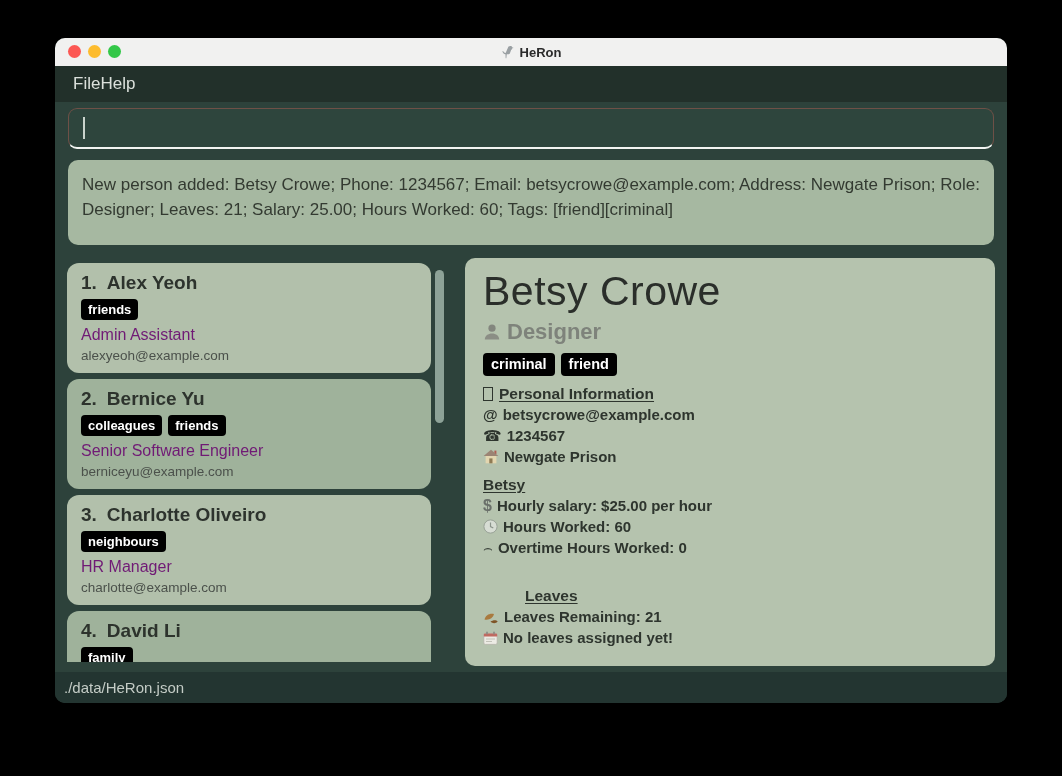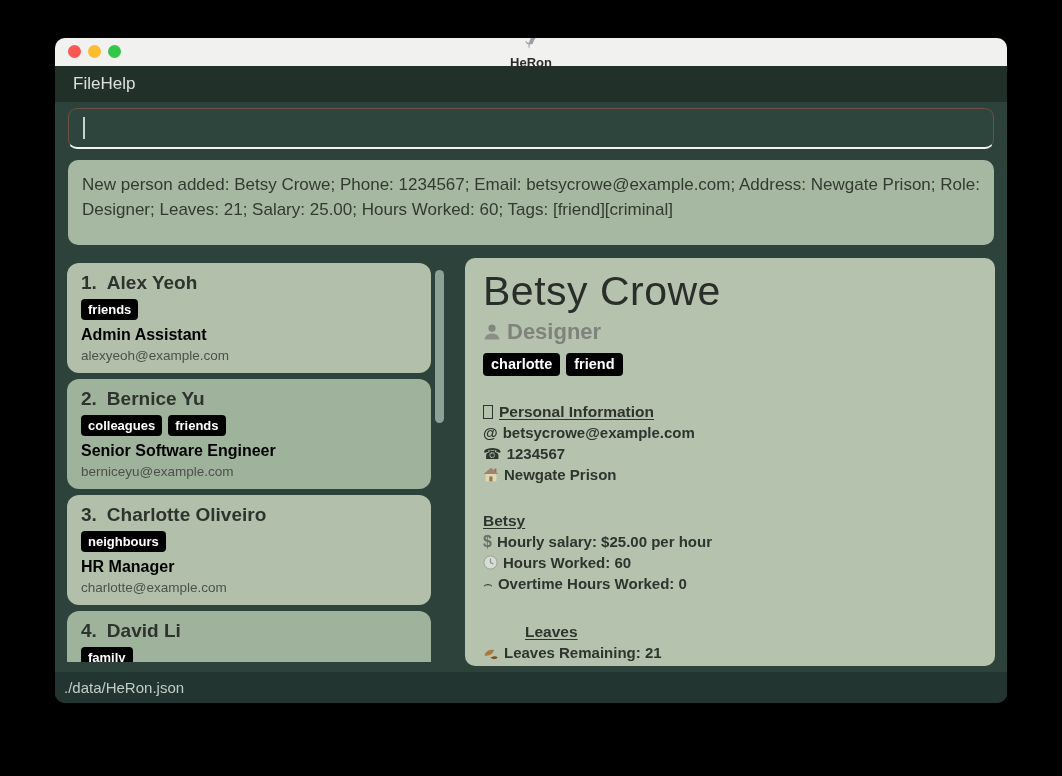--- a/index.html
+++ b/index.html
@@ -8,21 +8,21 @@
   .window{position:absolute;left:55px;top:38px;width:952px;height:665px;border-radius:10px;
     overflow:hidden;background:#2d423b;box-shadow:0 18px 45px rgba(0,0,0,.6);}
   
   .titlebar{position:relative;height:28px;background:#f1f1f0;}
   .lights{position:absolute;left:13px;top:7px;display:flex;gap:7px;}
   .light{width:13px;height:13px;border-radius:50%;display:inline-block;}
   .light.red{background:#fc5753;}
   .light.yellow{background:#fdbc2e;}
   .light.green{background:#33c748;}
   .title-center{position:absolute;left:0;right:0;top:0;height:28px;display:flex;align-items:center;
-    justify-content:center;gap:5px;font-size:13px;font-weight:bold;color:#2b2b2b;flex-direction:column;}
+    justify-content:center;gap:5px;font-size:13px;font-weight:bold;color:#2b2b2b;}
   .title-center svg{display:block;}
   
   .menubar{height:36px;background:#22302a;display:flex;align-items:center;padding-left:18px;}
   .menu-item{font-size:17px;color:#dbe0db;cursor:default;}
   
   .command-box{position:absolute;left:13px;top:70px;width:924px;height:38px;background:#2e453d;
     border:1px solid #6e5047;border-bottom:2px solid #f2f4f2;border-radius:9px;}
   .caret{position:absolute;left:14px;top:8px;width:2px;height:22px;background:#c9d3cc;}
   
   .result-box{position:absolute;left:13px;top:122px;width:898px;height:61px;background:#a6b8a1;
@@ -32,34 +32,34 @@
     padding-top:3px;box-sizing:border-box;}
   .person-card{width:364px;box-sizing:border-box;border-radius:12px;padding:7px 14px 9px;
     margin-bottom:6px;}
   .person-card.odd{background:#b2c0ab;}
   .person-card.even{background:#9fb29b;}
   .card-name{font-size:19px;font-weight:bold;color:#2d332d;line-height:25px;}
   .card-name .idx{margin-right:10px;}
   .card-tags{margin:3px 0 4px;line-height:21px;}
   .badge{display:inline-block;background:#000000;color:#fff;font-size:13px;font-weight:bold;
     padding:2px 7px;border-radius:4px;margin-right:6px;line-height:17px;}
-  .card-role{font-size:16px;font-weight:bold;color:#000000;line-height:21px;}
+  .card-role{font-size:16px;font-weight:normal;color:#701a75;line-height:21px;}
   .card-email{font-size:13.5px;color:#4b514b;line-height:17px;margin-top:2px;}
   
   .scrollbar{position:absolute;left:380px;top:228px;width:9px;height:392px;}
   .scroll-thumb{position:absolute;left:0;top:4px;width:9px;height:153px;border-radius:4.5px;background:#8da297;}
   
   .detail-panel{position:absolute;left:410px;top:220px;width:530px;height:408px;background:#b5c3ae;
     border-radius:10px;box-sizing:border-box;padding:10px 18px;color:#2e352e;overflow:hidden;}
   .detail-name{font-size:41px;font-weight:200;color:#2a2e2a;line-height:46px;letter-spacing:.5px;}
   .detail-role{display:flex;align-items:center;gap:6px;margin-top:5px;height:26px;}
   .detail-role-label{font-size:22px;font-weight:bold;color:#7e837b;}
   .detail-tags{margin-top:8px;height:23px;}
   .detail-tags .badge{font-size:14.5px;padding:3px 8px;}
-  .section-heading{margin-top:26px;font-size:15.5px;font-weight:bold;text-decoration:underline;
+  .section-heading{margin-top:8px;font-size:15.5px;font-weight:bold;text-decoration:underline;
     text-underline-offset:2px;line-height:20px;display:flex;align-items:center;}
   .tofu{display:inline-block;width:8px;height:12px;border:1.3px solid #2e352e;margin-right:6px;}
   .info-line{font-size:15px;font-weight:bold;line-height:21px;display:flex;align-items:center;gap:5px;}
   .info-line .glyph{font-weight:bold;}
   .glyph.dollar{color:#6a706a;font-size:16px;}
   .glyph.arc{font-weight:normal;color:#3a413a;}
   .sec-leaves{margin-top:28px;margin-left:42px;}
   .icon-svg{display:block;flex:none;}
   
   .statusbar{position:absolute;left:0;bottom:0;width:100%;height:31px;background:#233531;
@@ -149,21 +149,21 @@
       <div class="detail-role">
         <span>
           <svg class="icon-svg" width="18" height="18" viewBox="0 0 18 18">
             <circle cx="9" cy="5.2" r="3.6" fill="#83867e"></circle>
             <path d="M1.8 16.6c0-4.1 3.3-6.2 7.2-6.2s7.2 2.1 7.2 6.2z" fill="#8b8e85"></path>
           </svg>
         </span>
         <span class="detail-role-label">Designer</span>
       </div>
 
-      <div class="detail-tags" id="detail-tags"><span class="badge">charlotte</span><span class="badge">friend</span></div>
+      <div class="detail-tags" id="detail-tags"><span class="badge">criminal</span><span class="badge">friend</span></div>
 
       <div class="section-heading">
         <span class="tofu"></span>
         <span>Personal Information</span>
       </div>
       <div class="info-line">
         <span class="glyph">@</span>
         <span>betsycrowe@example.com</span>
       </div>
       <div class="info-line">

